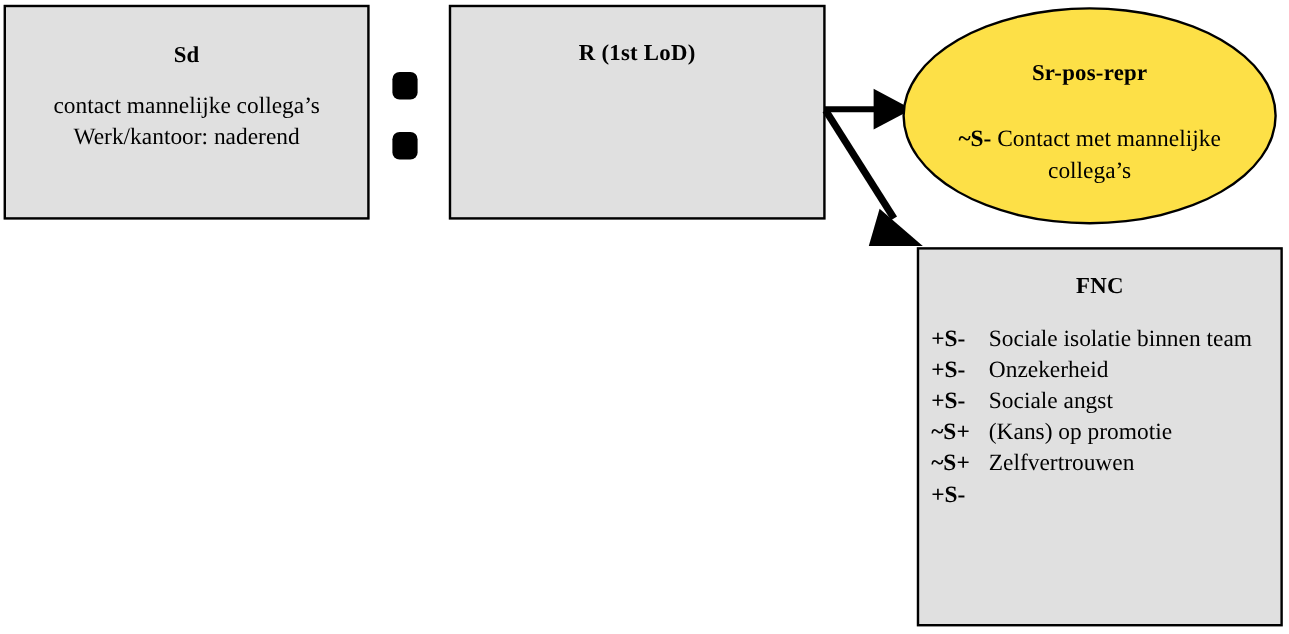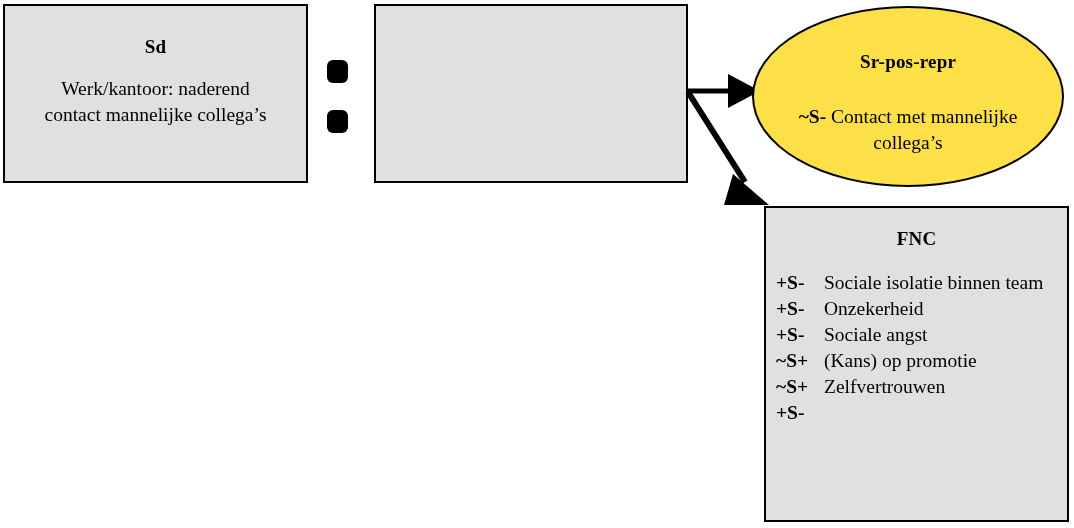--- a/index.html
+++ b/index.html
@@ -87,31 +87,32 @@
   .inline-mark{font-weight:bold;}
 </style>
 </head>
 <body>
 
 <div class="stage">
 
   <div class="node" id="box-sd">
     <div class="node-title">Sd</div>
     <div class="node-body">
+      <div>contact mannelijke collega’s</div>
       <div>Werk/kantoor: naderend</div>
-      <div>contact mannelijke collega’s</div>
     </div>
   </div>
 
   <div id="link-dots">
     <div class="dot-square" id="dot-1"></div>
     <div class="dot-square" id="dot-2"></div>
   </div>
 
   <div class="node" id="box-r">
+    <div class="node-title">R (1st LoD)</div>
   </div>
 
   <svg id="arrows" viewBox="0 0 1074 528" xmlns="http://www.w3.org/2000/svg">
 
     <g>
       <line x1="687" y1="91" x2="735" y2="91" stroke="#000" stroke-width="5"></line>
       <polygon points="728,74 760,91 728,108" fill="#000"></polygon>
     </g>
 
     <g>

